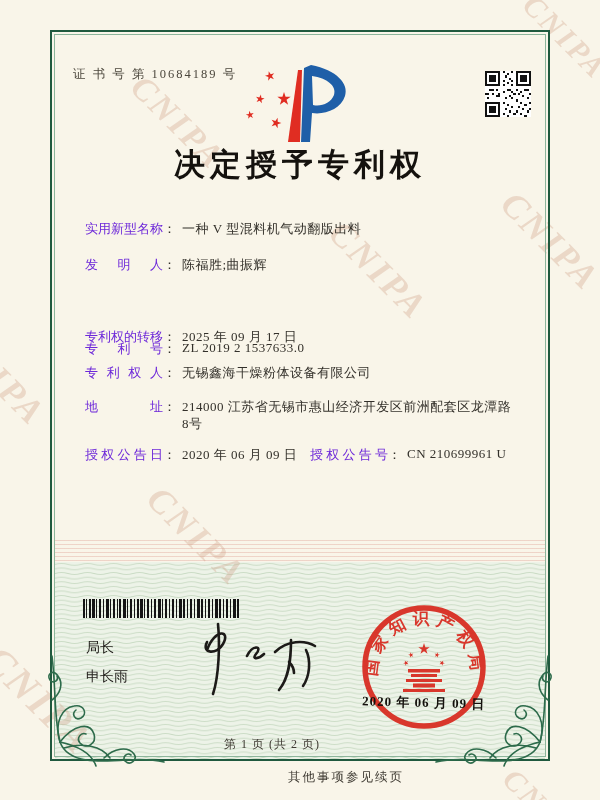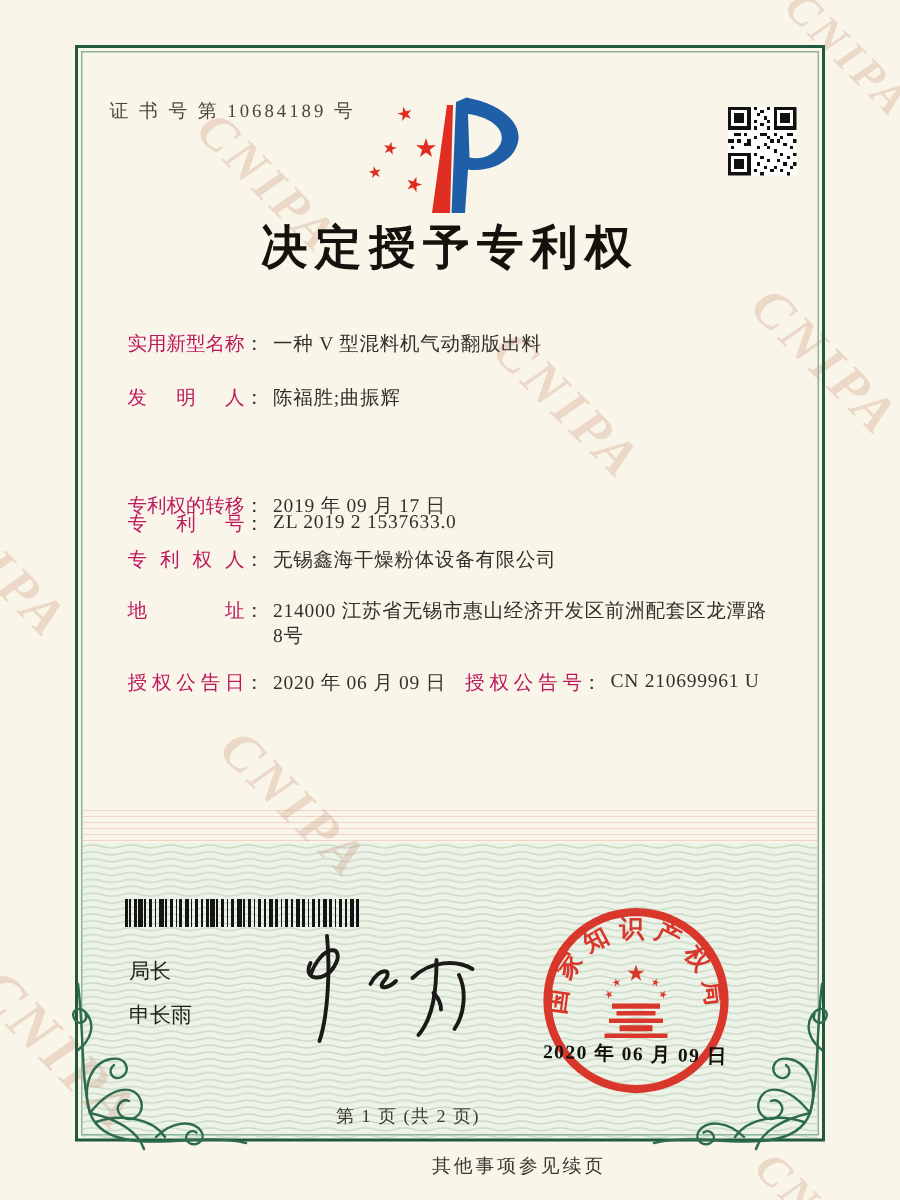--- a/index.html
+++ b/index.html
@@ -23,21 +23,21 @@
       background:repeating-linear-gradient(to bottom,rgba(222,158,146,.38) 0 1px,rgba(0,0,0,0) 1px 4px);}
   .wave-panel{position:absolute;left:55px;top:562px;width:490px;height:198px;z-index:0;}
   
   .cert-no{position:absolute;left:73px;top:66px;font-size:12.5px;letter-spacing:2px;color:#4b463c;z-index:3;}
   .title{position:absolute;left:0;top:144px;width:600px;text-align:center;
          font-size:31px;font-weight:bold;letter-spacing:5px;color:#15120e;z-index:3;}
   
   .fields{position:absolute;left:85px;top:220px;width:460px;font-size:13px;z-index:3;}
   .frow{position:absolute;left:0;white-space:nowrap;}
   .flabel{display:inline-block;width:78px;text-align:justify;text-align-last:justify;
-          vertical-align:top;color:#be185d;}
+          vertical-align:top;color:#6d28d9;}
   .fsep{display:inline-block;vertical-align:top;margin-right:6px;}
   .fval{display:inline-block;vertical-align:top;letter-spacing:.5px;color:#33302a;}
   .fval.addr{white-space:normal;width:336px;line-height:17px;}
   .grant-no{position:absolute;left:225px;top:0;white-space:nowrap;}
   
   .body-text{position:absolute;left:83px;top:454px;width:452px;z-index:3;
              font-size:13px;line-height:19px;color:#46413a;}
   .body-text p{margin:0;text-indent:2em;}
   
   .barcode{position:absolute;left:83px;top:599px;z-index:3;}
@@ -192,21 +192,21 @@
   <div class="frow" style="top:0;">
     <span class="flabel">实用新型名称</span><span class="fsep">：</span><span class="fval">一种 V 型混料机气动翻版出料</span>
   </div>
   <div class="frow" style="top:36px;">
     <span class="flabel">发明人</span><span class="fsep">：</span><span class="fval">陈福胜;曲振辉</span>
   </div>
   <div class="frow" style="top:72px;margin-top:48px;">
     <span class="flabel">专利号</span><span class="fsep">：</span><span class="fval">ZL 2019 2 1537633.0</span>
   </div>
   <div class="frow" style="top:108px;">
-    <span class="flabel">专利权的转移</span><span class="fsep">：</span><span class="fval">2019 年 09 月 17 日</span>
+    <span class="flabel">专利权的转移</span><span class="fsep">：</span><span class="fval">2025 年 09 月 17 日</span>
   </div>
   <div class="frow" style="top:144px;">
     <span class="flabel">专利权人</span><span class="fsep">：</span><span class="fval">无锡鑫海干燥粉体设备有限公司</span>
   </div>
   <div class="frow" style="top:178px;">
     <span class="flabel">地址</span><span class="fsep">：</span><span class="fval addr">214000 江苏省无锡市惠山经济开发区前洲配套区龙潭路8号</span>
   </div>
   <div class="frow" style="top:226px;">
     <span class="flabel">授权公告日</span><span class="fsep">：</span><span class="fval">2020 年 06 月 09 日</span>
     <span class="grant-no">

